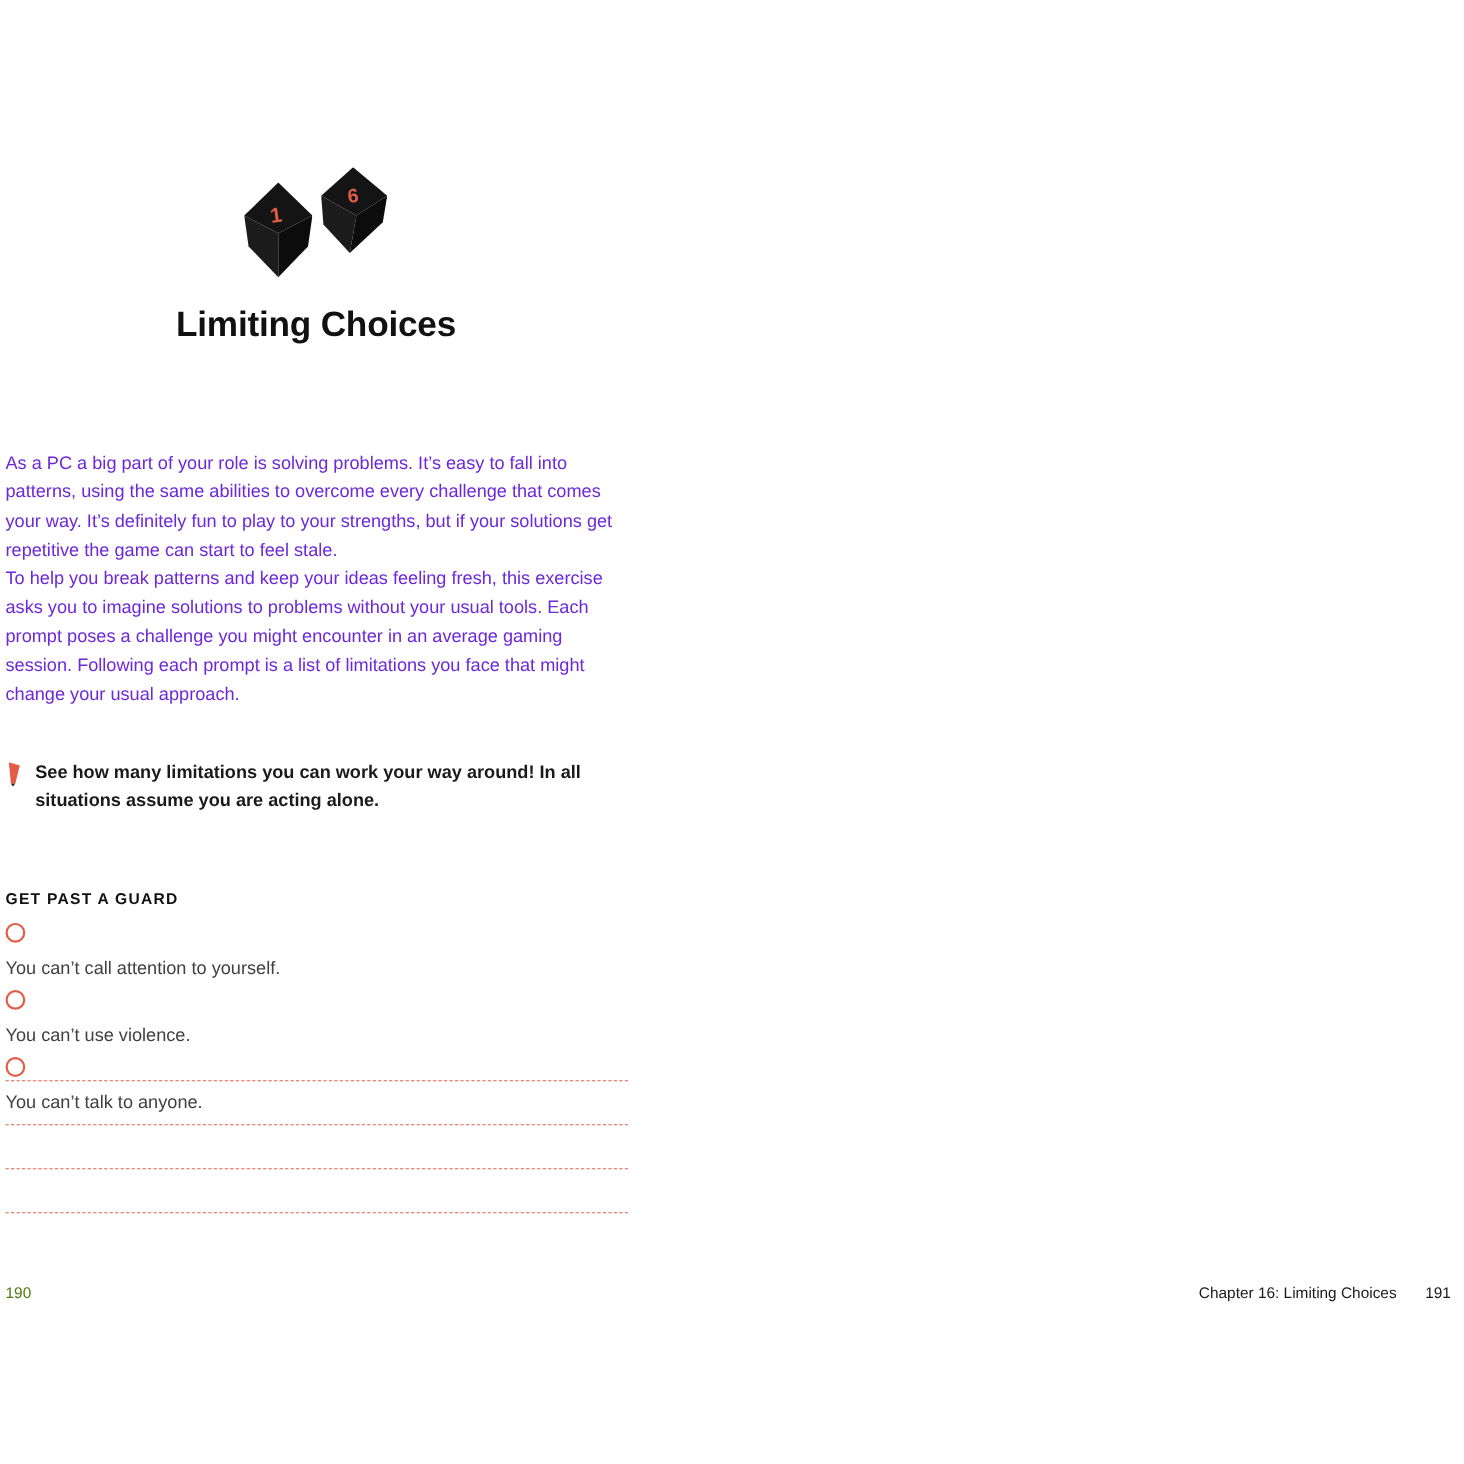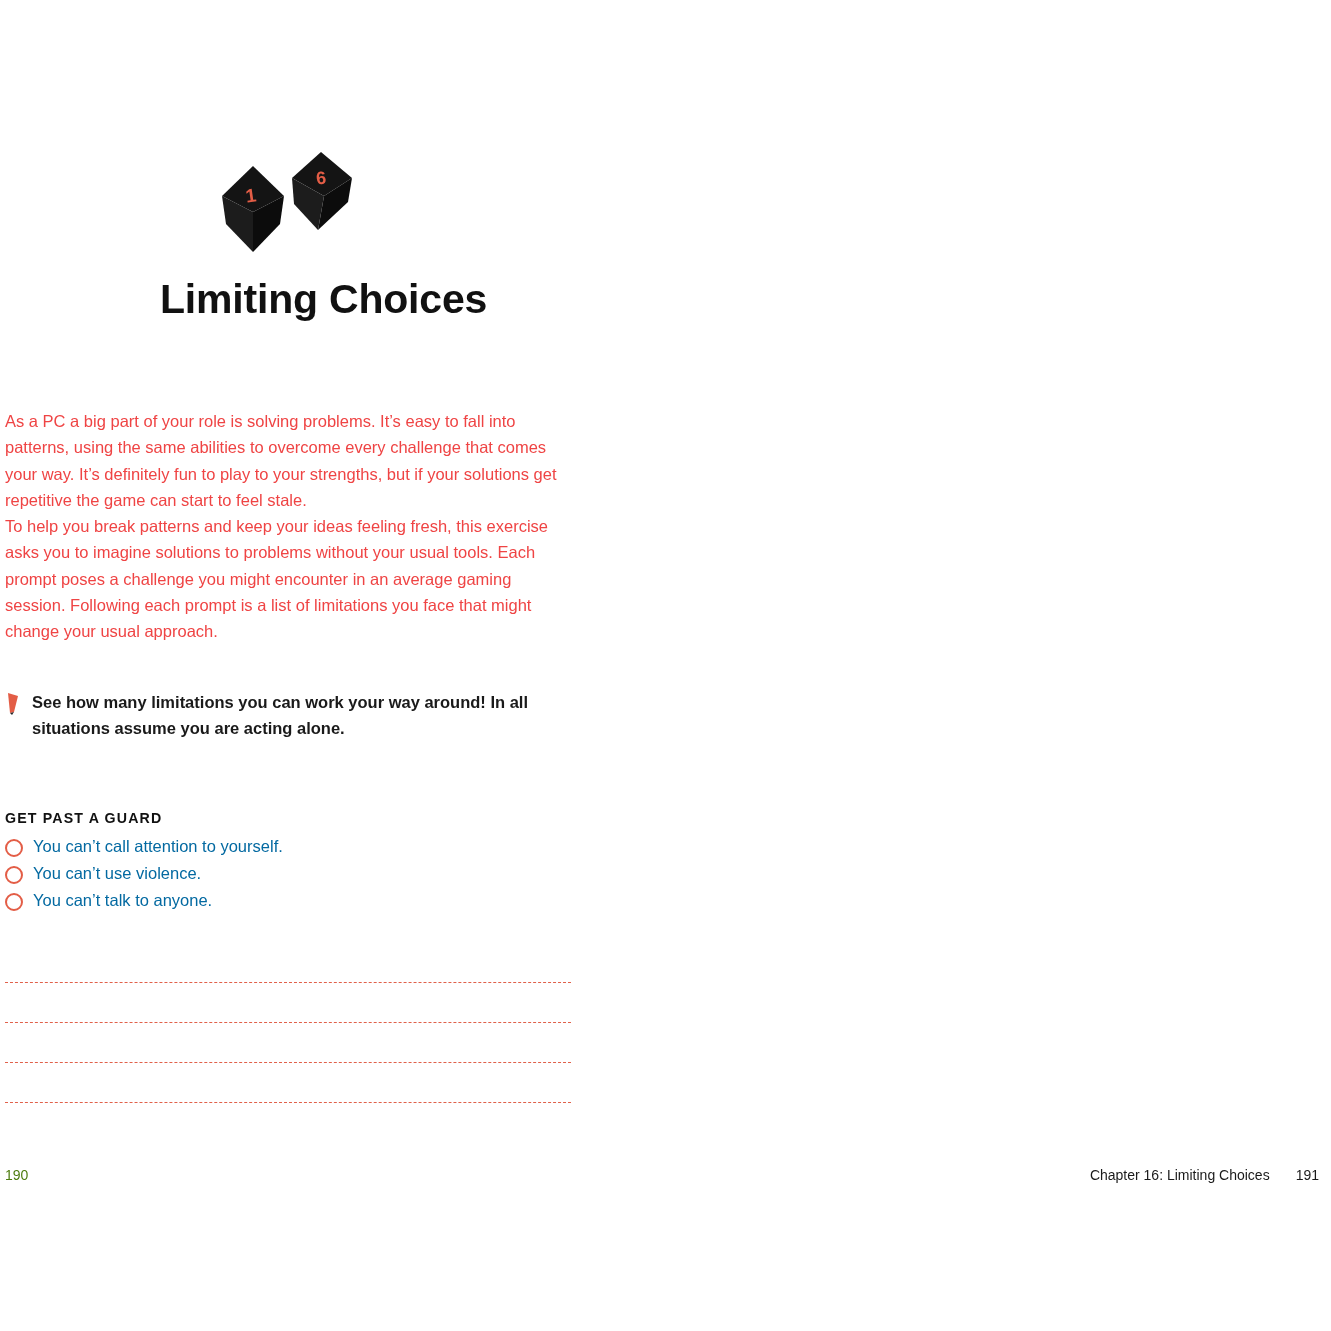--- a/index.html
+++ b/index.html
@@ -48,36 +48,36 @@
   }
   .die svg { position: absolute; top: 0; left: 0; }
   .die1 { left: 0; top: 14px; }
   .die2 { left: 68px; top: 0; }
 
   
   .chapter-title {
     position: absolute;
     left: 160px;
     top: 276px;
-    font-size: 41px;
+    font-size: 32px;
     font-weight: bold;
     letter-spacing: -0.2px;
     color: #111;
   }
 
   .body-col {
     position: absolute;
     left: 5px;
     top: 408px;
     width: 565px;
   }
   .para {
     font-size: 16.5px;
     line-height: 26.3px;
-    color: #ef4444;
+    color: #6d28d9;
     margin: 0 0 0 0;
   }
   .subhead {
     color: #e8705a;
     font-size: 20px;
     font-weight: bold;
     margin: 22px 0 2px 0;
     letter-spacing: -0.1px;
   }
   .note {
@@ -110,22 +110,23 @@
     list-style: none;
     margin: 0;
     padding: 0;
   }
   .limits li {
     display: flex;
     align-items: flex-start;
     gap: 10px;
     font-size: 16.5px;
     line-height: 26.3px;
-    color: #0369a1;
+    color: #404040;
     margin-bottom: 0.5px;
+    flex-direction: column;
   }
   .bullet-o {
     flex: 0 0 auto;
     width: 14px;
     height: 14px;
     border: 2px solid #e35d46;
     border-radius: 50%;
     margin-top: 6px;
   }
 

